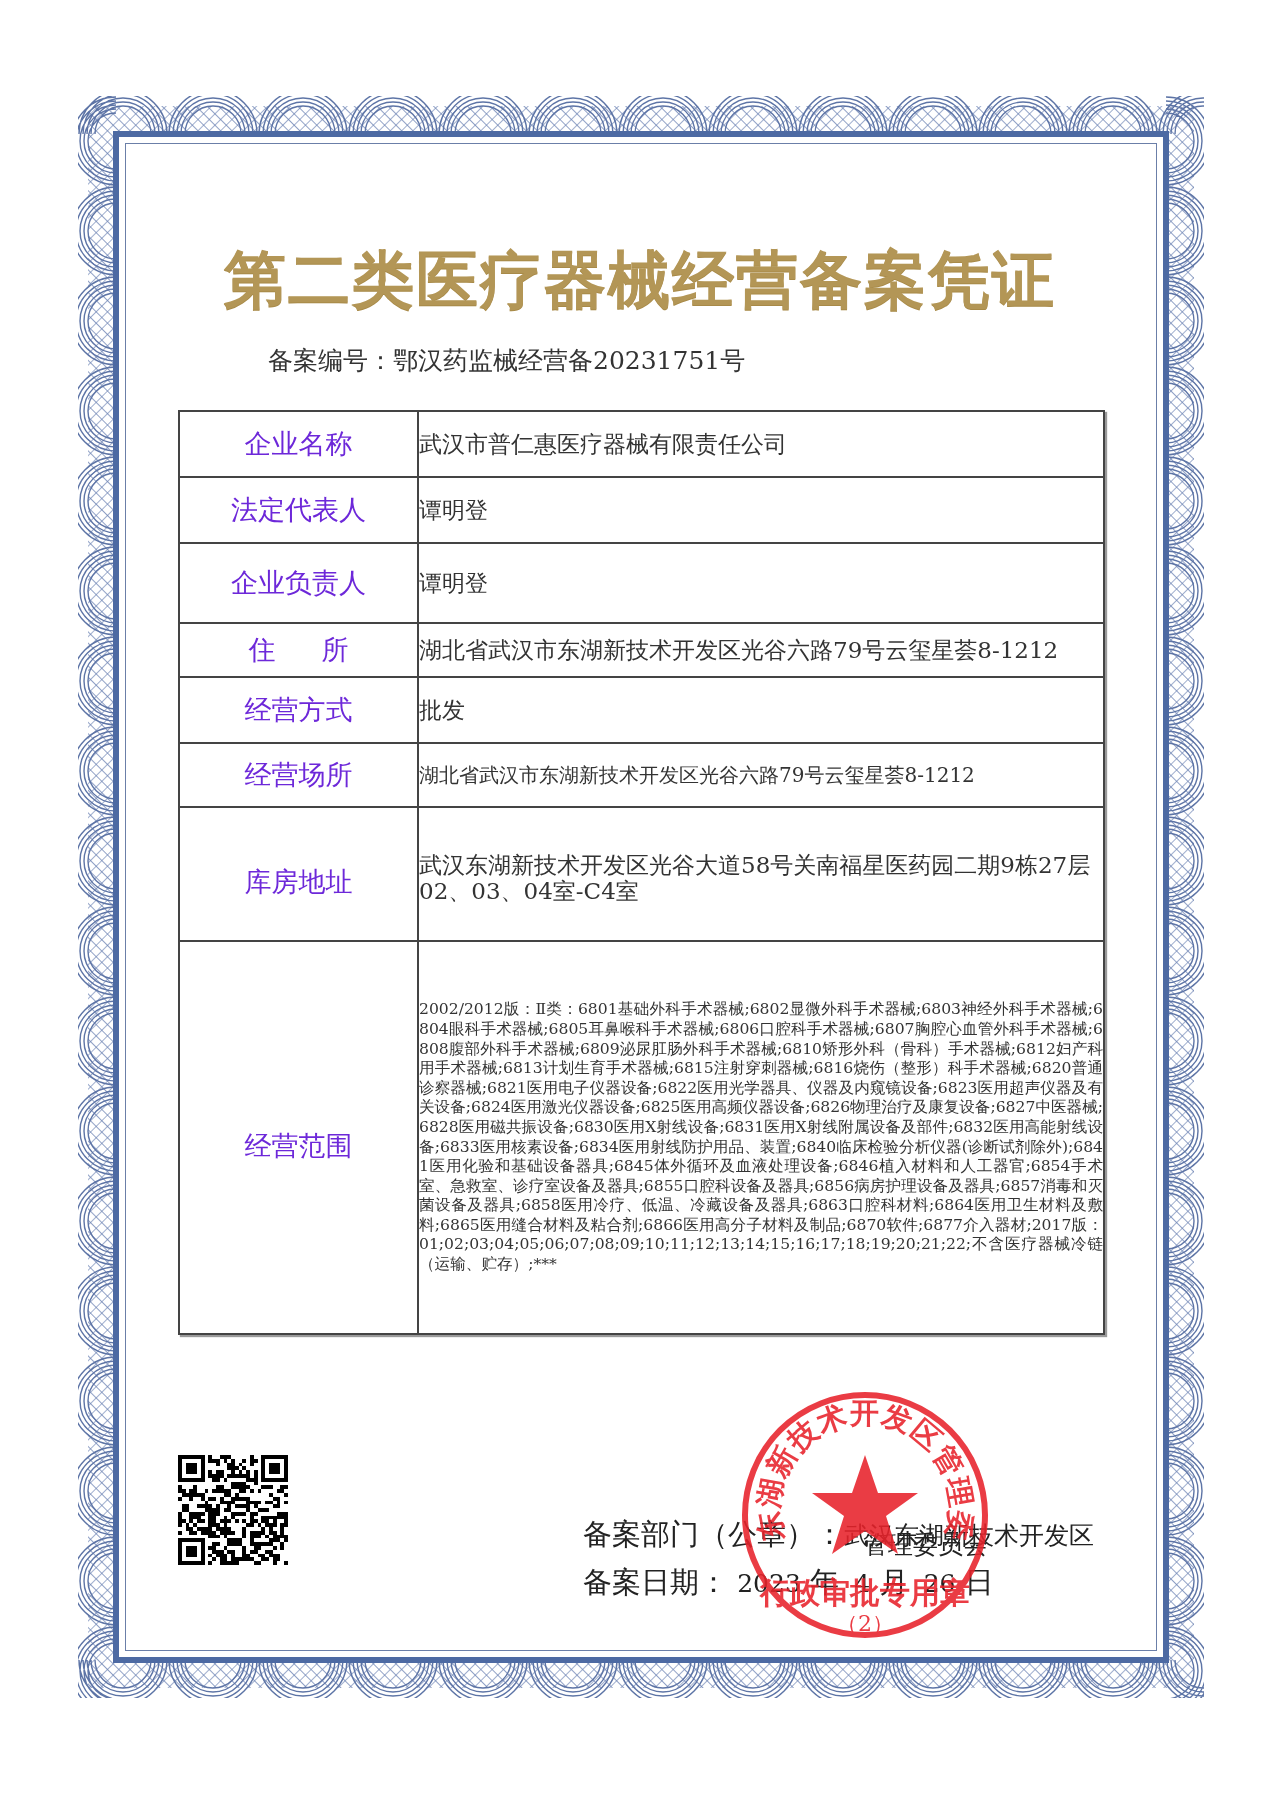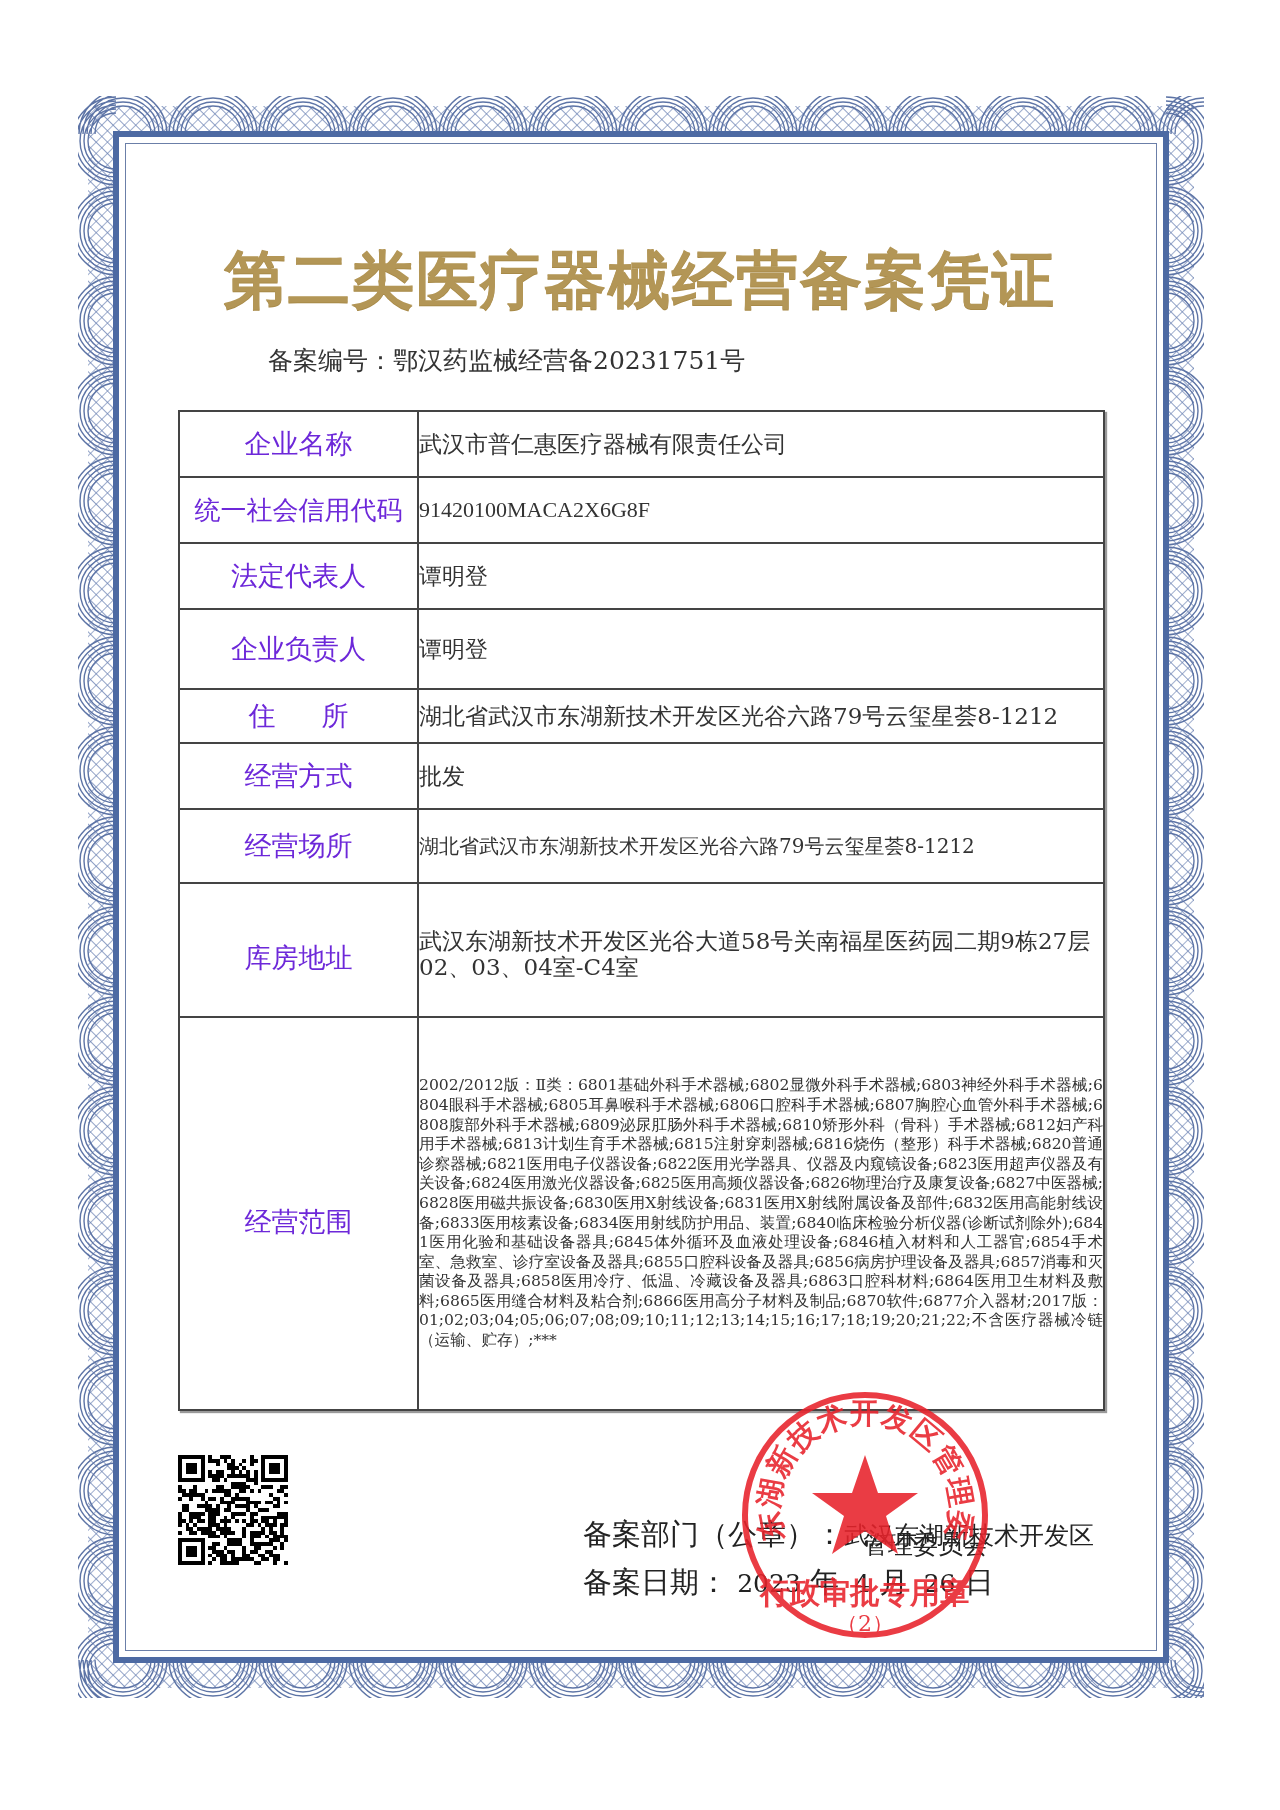--- a/index.html
+++ b/index.html
@@ -86,40 +86,36 @@
   <span class="lbl">备案编号：</span><span>鄂汉药监械经营备20231751号</span>
 </div>
 
 <table class="cert">
   <tbody>
       <tr style="height:66px">
     <td class="label">企业名称</td>
     <td class="value">武汉市普仁惠医疗器械有限责任公司</td>
   </tr>
   <tr style="height:66px">
-    <td class="label" style="font-size:26px">统一社会信用代码</td>
-    <td class="value mono">91420100MACA2X6G8F</td>
-  </tr>
-  <tr style="height:66px">
     <td class="label">法定代表人</td>
     <td class="value">谭明登</td>
   </tr>
   <tr style="height:80px">
     <td class="label">企业负责人</td>
     <td class="value">谭明登</td>
   </tr>
   <tr style="height:54px">
     <td class="label"><span class="spaced">住所</span></td>
     <td class="value">湖北省武汉市东湖新技术开发区光谷六路79号云玺星荟8-1212</td>
   </tr>
   <tr style="height:66px">
     <td class="label">经营方式</td>
     <td class="value">批发</td>
   </tr>
-  <tr style="height:74px">
+  <tr style="height:64px">
     <td class="label">经营场所</td>
     <td class="value small">湖北省武汉市东湖新技术开发区光谷六路79号云玺星荟8-1212</td>
   </tr>
   <tr style="height:134px">
     <td class="label top">库房地址</td>
     <td class="value top">武汉东湖新技术开发区光谷大道58号关南福星医药园二期9栋27层02、03、04室-C4室</td>
   </tr>
   <tr style="height:393px">
     <td class="label top">经营范围</td>
     <td class="scope">2002/2012版：Ⅱ类：6801基础外科手术器械;6802显微外科手术器械;6803神经外科手术器械;6804眼科手术器械;6805耳鼻喉科手术器械;6806口腔科手术器械;6807胸腔心血管外科手术器械;6808腹部外科手术器械;6809泌尿肛肠外科手术器械;6810矫形外科（骨科）手术器械;6812妇产科用手术器械;6813计划生育手术器械;6815注射穿刺器械;6816烧伤（整形）科手术器械;6820普通诊察器械;6821医用电子仪器设备;6822医用光学器具、仪器及内窥镜设备;6823医用超声仪器及有关设备;6824医用激光仪器设备;6825医用高频仪器设备;6826物理治疗及康复设备;6827中医器械;6828医用磁共振设备;6830医用X射线设备;6831医用X射线附属设备及部件;6832医用高能射线设备;6833医用核素设备;6834医用射线防护用品、装置;6840临床检验分析仪器(诊断试剂除外);6841医用化验和基础设备器具;6845体外循环及血液处理设备;6846植入材料和人工器官;6854手术室、急救室、诊疗室设备及器具;6855口腔科设备及器具;6856病房护理设备及器具;6857消毒和灭菌设备及器具;6858医用冷疗、低温、冷藏设备及器具;6863口腔科材料;6864医用卫生材料及敷料;6865医用缝合材料及粘合剂;6866医用高分子材料及制品;6870软件;6877介入器材;2017版：01;02;03;04;05;06;07;08;09;10;11;12;13;14;15;16;17;18;19;20;21;22;不含医疗器械冷链（运输、贮存）;***</td>

